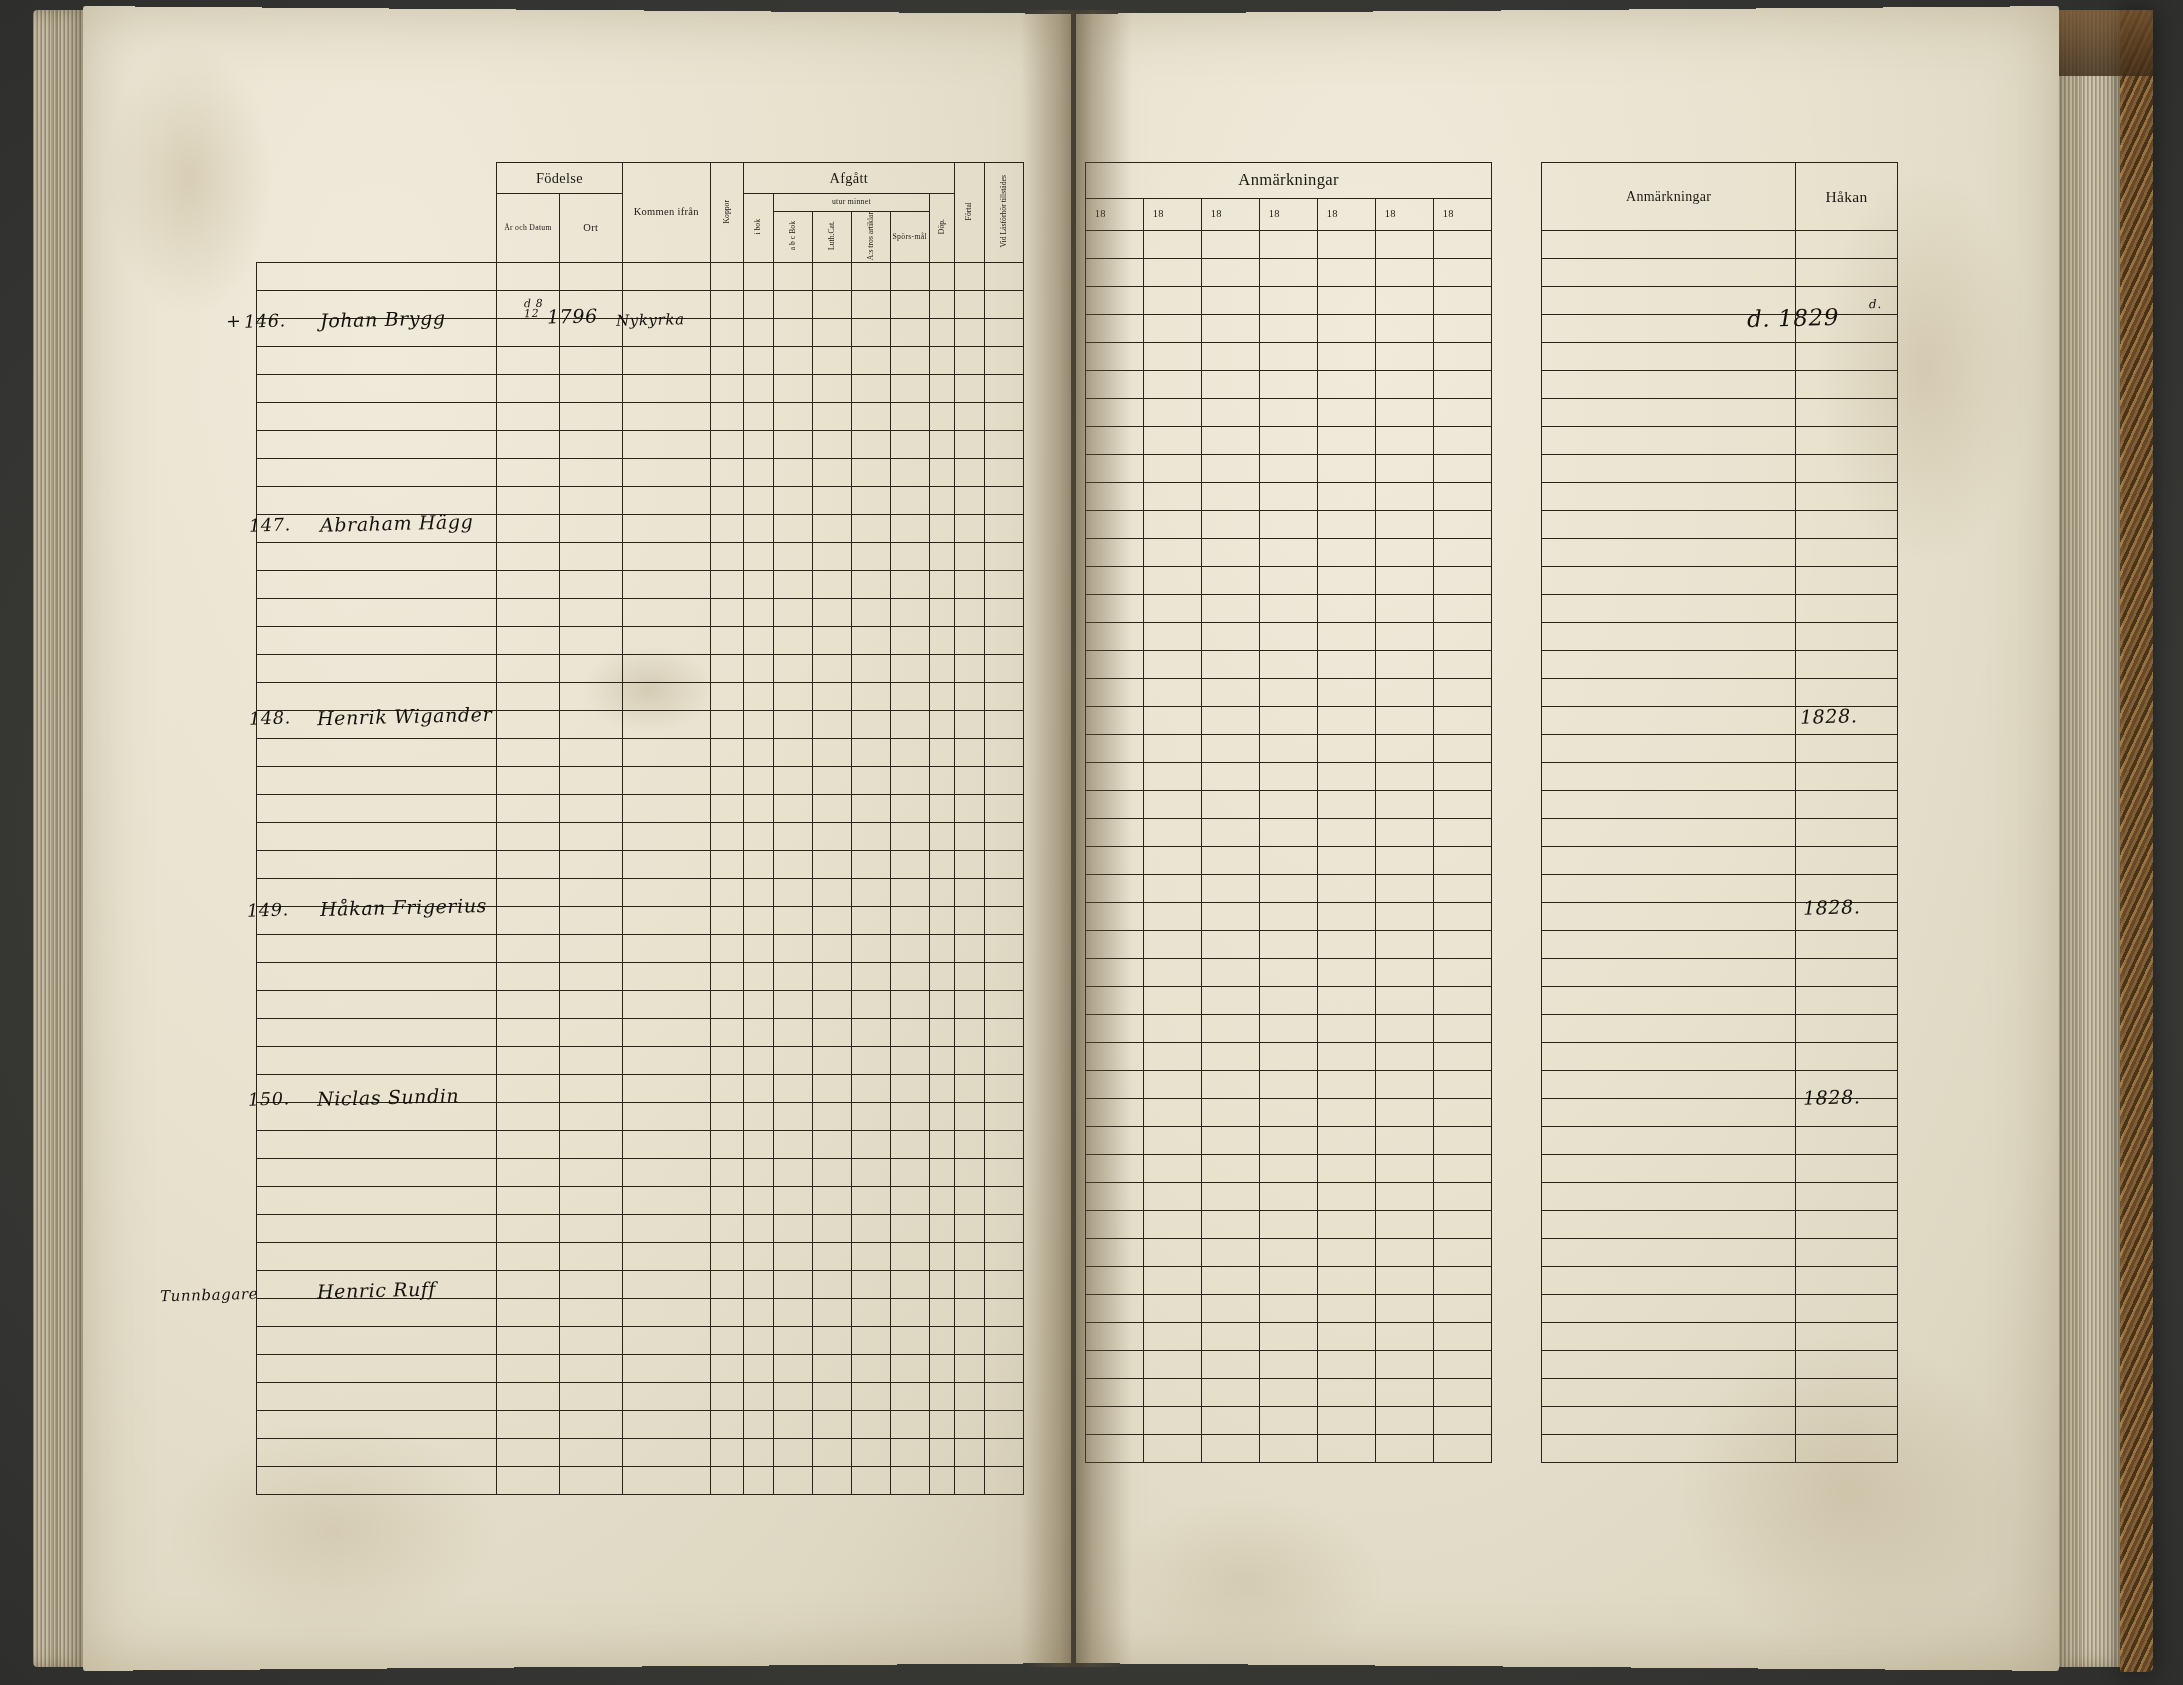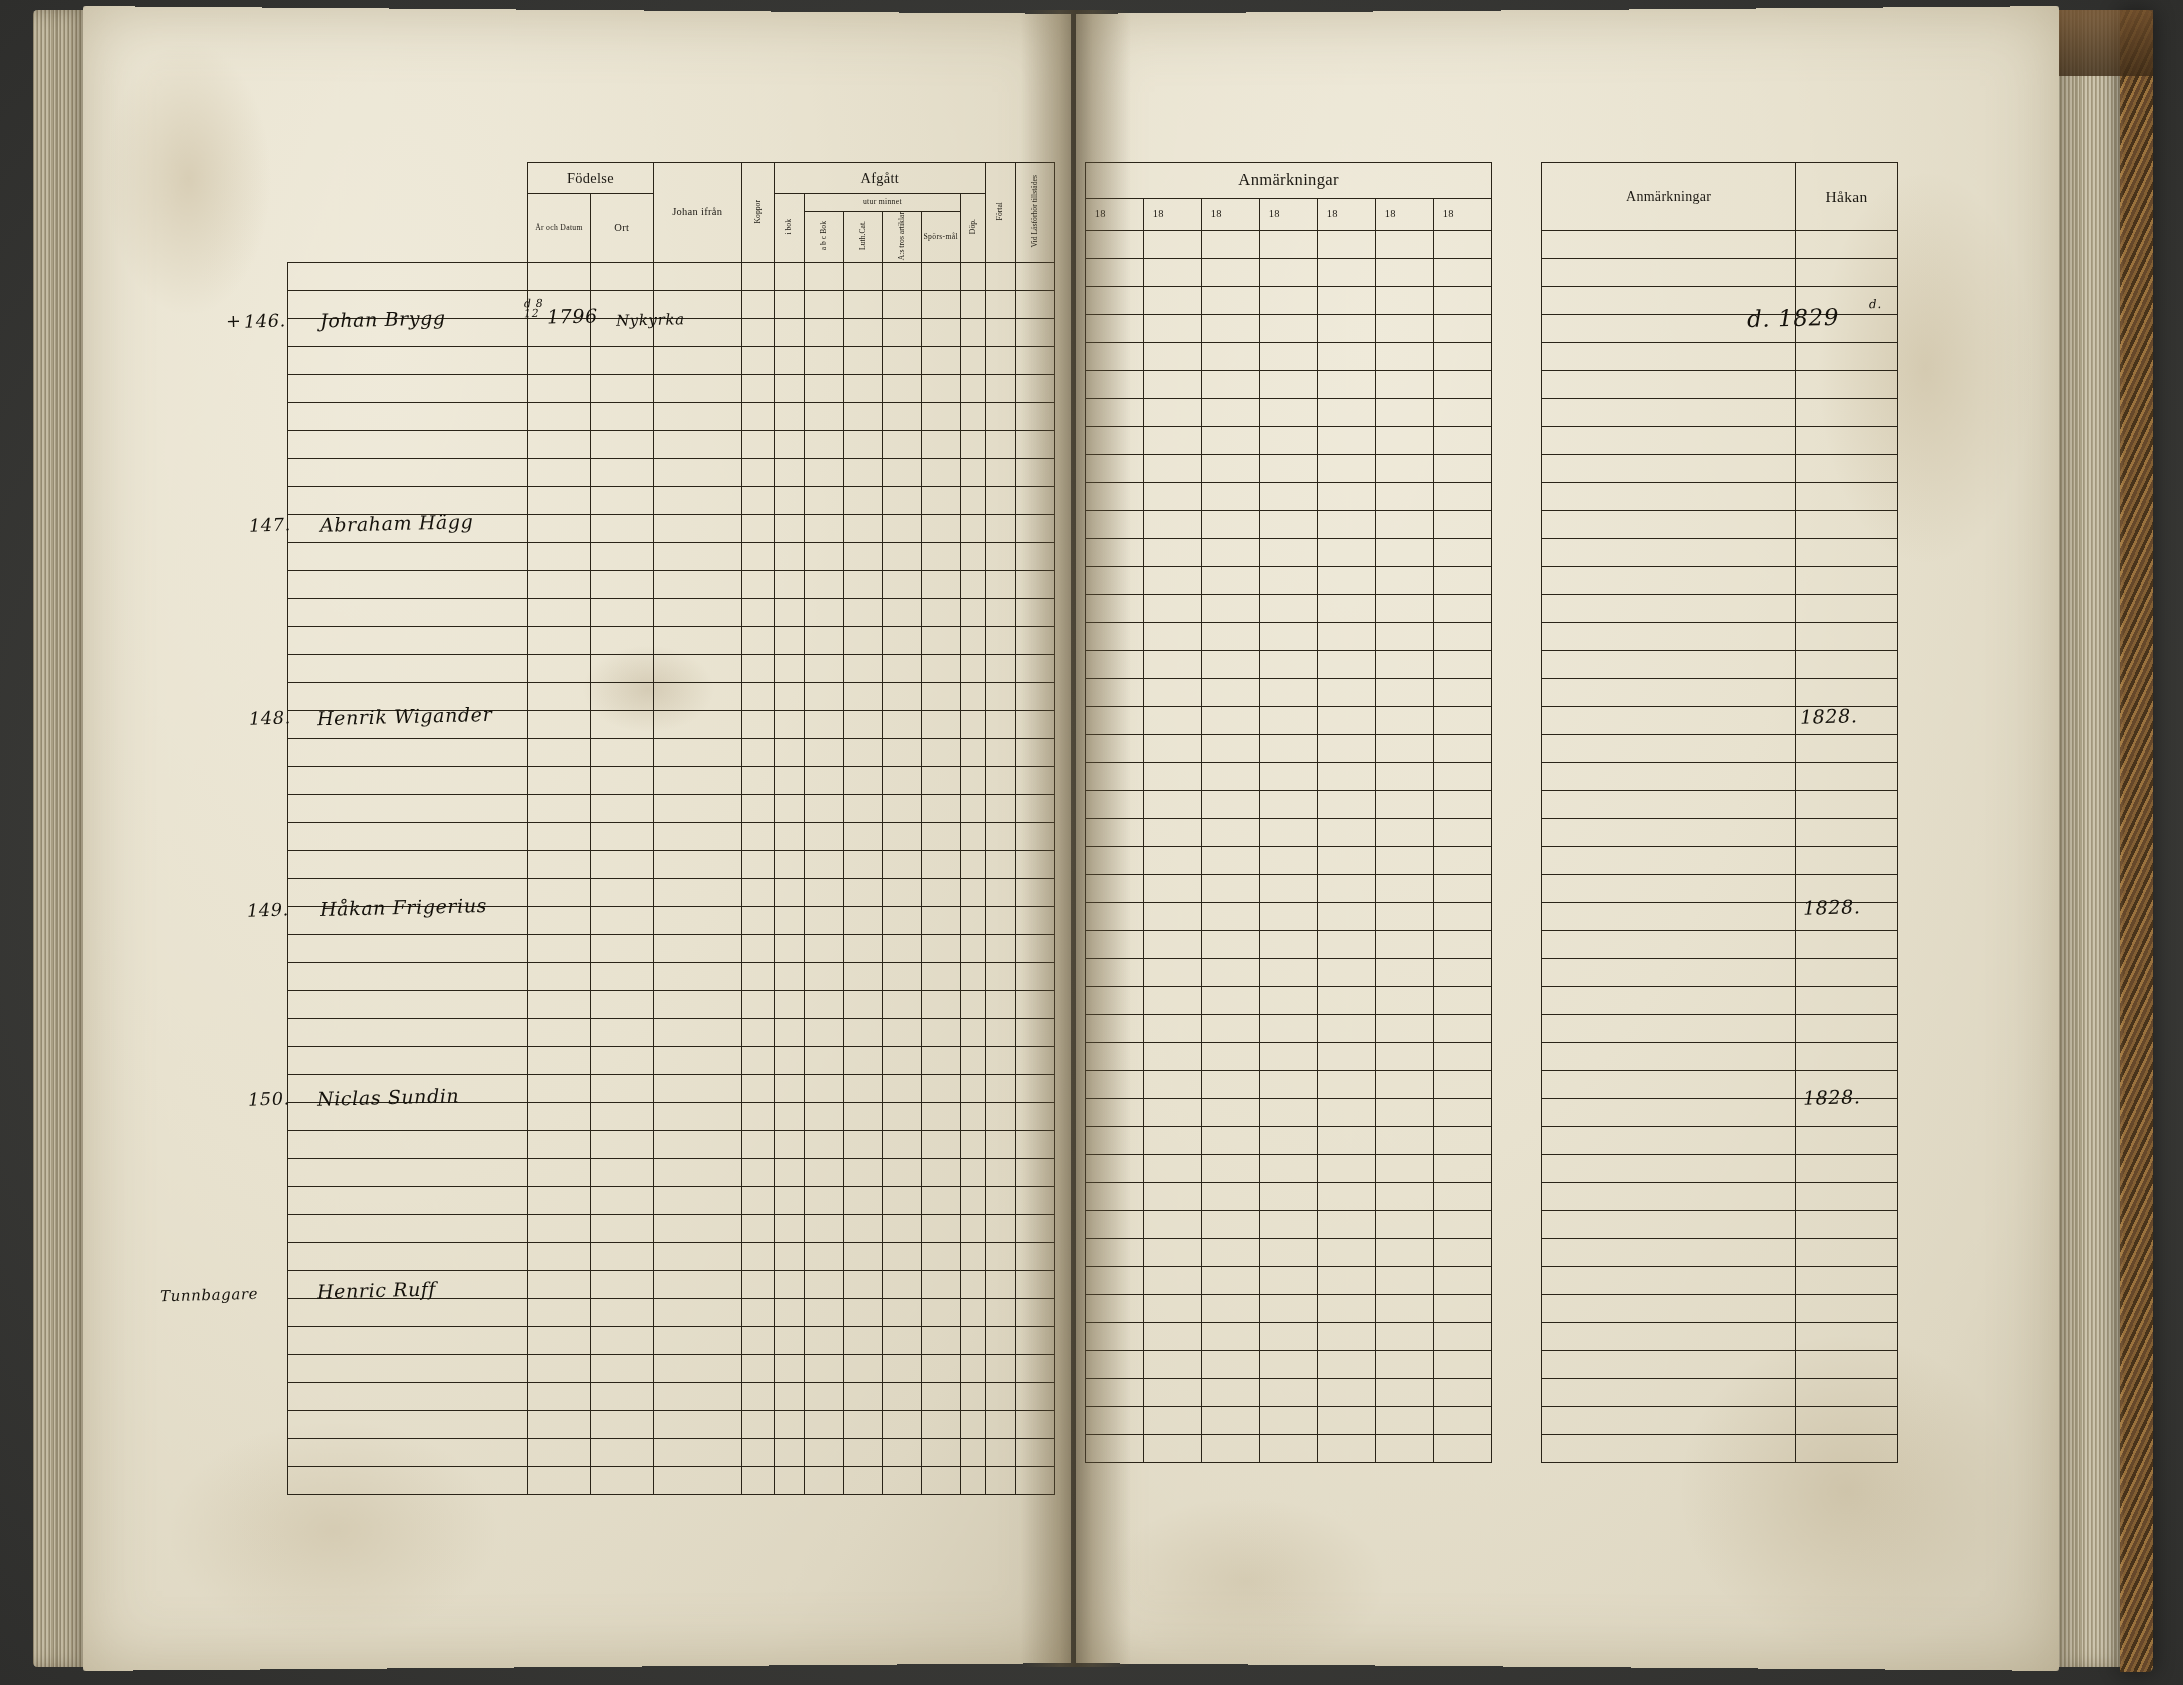--- a/index.html
+++ b/index.html
@@ -137,42 +137,42 @@
     </div>
 
     <div class="sheet right">
       <div class="stain" style="left:745px;top:166px;width:210px;height:387px;background:radial-gradient(ellipse,rgba(170,150,110,.28),rgba(170,150,110,0) 72%);"></div>
       <div class="stain" style="left:607px;top:1325px;width:331px;height:309px;background:radial-gradient(ellipse,rgba(160,140,100,.26),rgba(160,140,100,0) 72%);"></div>
       <div class="stain" style="left:33px;top:1491px;width:276px;height:166px;background:radial-gradient(ellipse,rgba(160,140,100,.20),rgba(160,140,100,0) 72%);"></div>
     </div>
 
     <div class="gutter"></div>
 
-    <table class="tbl" style="left:254px;top:152px;width:768px;">
+    <table class="tbl" style="left:223px;top:152px;width:768px;">
       <colgroup>
         <col style="width:210px">
         <col style="width:55px">
         <col style="width:55px">
         <col style="width:77px">
         <col style="width:29px">
         <col style="width:26.5px">
         <col style="width:34px">
         <col style="width:34px">
         <col style="width:34px">
         <col style="width:34px">
         <col style="width:22px">
         <col style="width:26.5px">
         <col style="width:34px">
       </colgroup>
       <thead>
         <tr>
           <td rowspan="3" class="nb" style="border-top:none;border-left:none;"></td>
           <td colspan="2" class="hd" style="height:30px;">Födelse</td>
           <td rowspan="3" class="hd small">
-            <span>Johan ifrån</span>
+            <span>Kommen ifrån</span>
           </td>
           <td rowspan="3">
             <span class="vert">Koppor</span>
           </td>
           <td colspan="6" class="hd" style="height:30px;">Afgått</td>
           <td rowspan="3">
             <span class="vert">Förtal</span>
           </td>
           <td rowspan="3">
             <span class="vert">Vid Lásförhör tillstädes</span>

